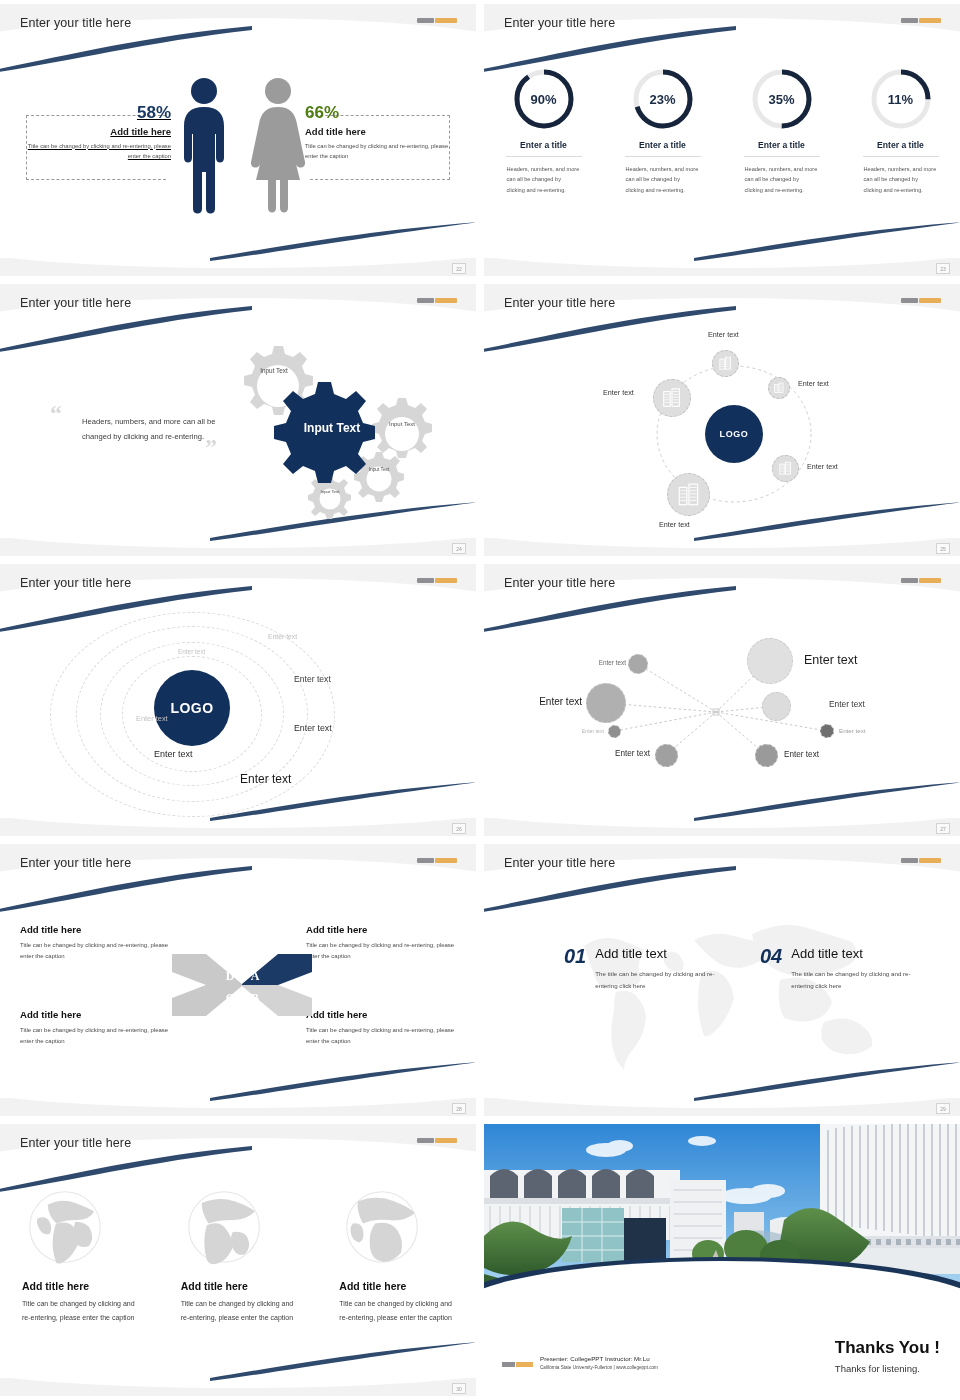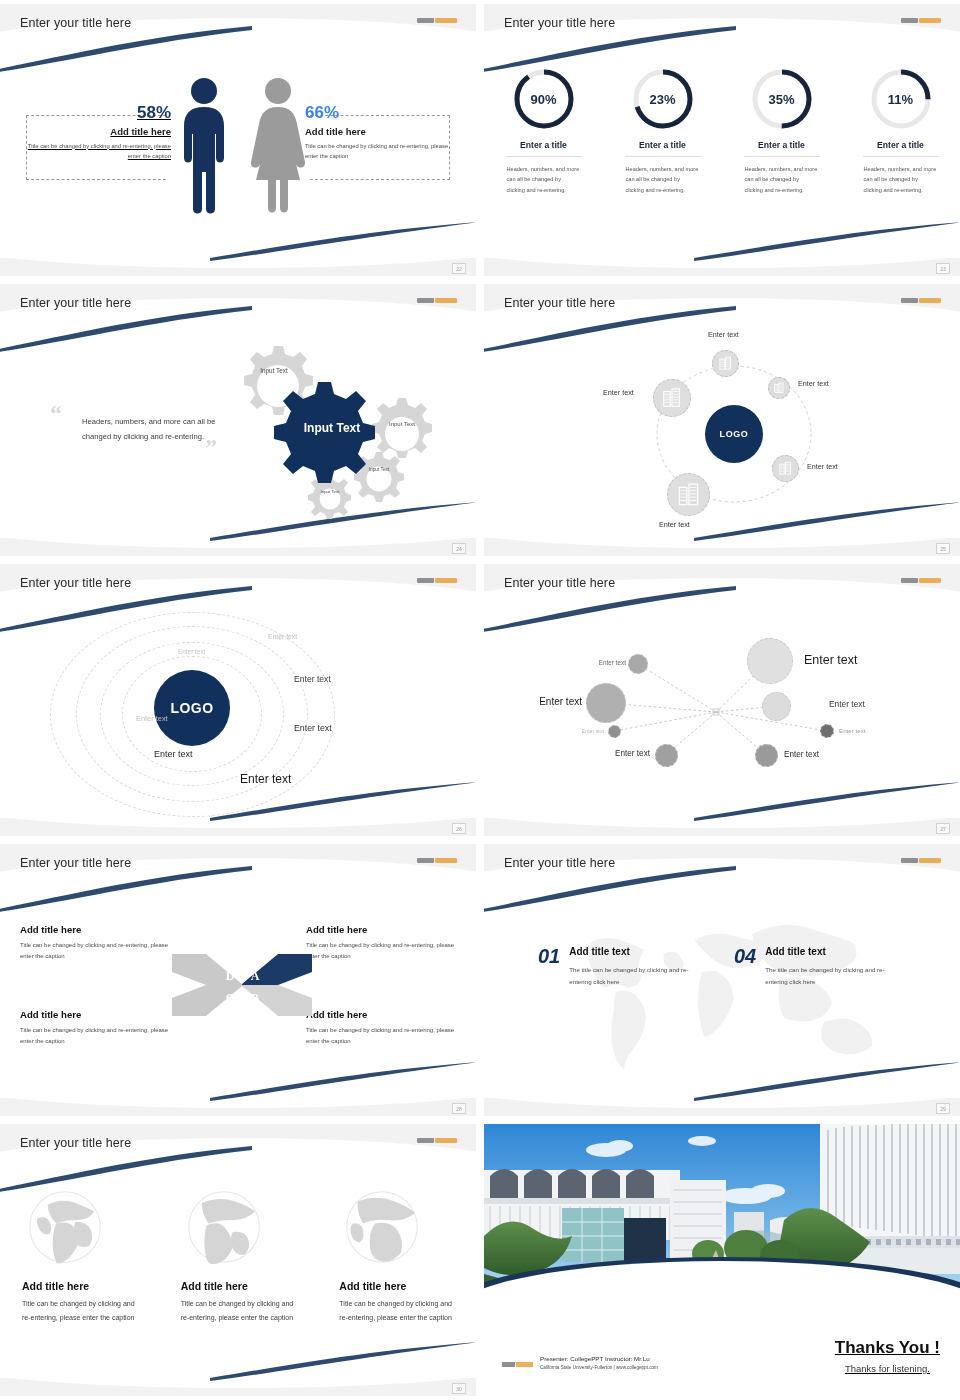--- a/index.html
+++ b/index.html
@@ -91,21 +91,21 @@
     position: absolute; top: 111px; width: 140px; height: 65px;
     border: 1px dashed #9a9a9a;
   }
   .s1-bracket.l { left: 26px; border-right: none; }
   .s1-bracket.r { right: 26px; border-left: none; }
   .s1-col { position: absolute; top: 100px; width: 145px; }
   .s1-col.l { left: 26px; text-align: right; text-decoration: underline; }
   .s1-col.r { right: 26px; text-align: left; }
   .s1-pct { font-size: 17px; font-weight: bold; line-height: 1.1; }
   .s1-pct.m { color: #1b3a63; }
-  .s1-pct.f { color: #3b82f6; }
+  .s1-pct.f { color: #4d7c0f; }
   .s1-sub { font-size: 9.5px; font-weight: bold; color: #1a1a1a; margin-top: 3px; }
   .s1-txt { font-size: 5.8px; color: #4a4a4a; line-height: 1.75; margin-top: 4px; }
   .fig { position: absolute; top: 72px; }
   .fig.male { left: 176px; }
   .fig.female { left: 248px; }
 
   
   .donuts { position:absolute; top:62px; left:0; right:0; display:flex; z-index:6; }
   .donut-cell { flex:1; display:flex; flex-direction:column; align-items:center; }
   .ring { position: relative; width: 66px; height: 66px; }
@@ -158,41 +158,41 @@
 
   
   .x-block { position:absolute; width: 150px; z-index:6; }
   .x-h { font-size: 9.6px; font-weight:bold; color:#111; }
   .x-p { font-size: 6px; color:#4a4a4a; line-height:1.9; margin-top:5px; }
   .x-stage { position:absolute; left: 170px; top: 100px; width: 144px; height: 82px; z-index:6; }
 
   
   .map-bg { position:absolute; left: 60px; top: 60px; width: 360px; height: 180px; opacity:.5; z-index:5; }
   .num-block { position:absolute; top: 102px; z-index:6; display:flex; gap: 9px; }
-  .num { font-size: 20px; font-weight:bold; font-style: italic; color:#12305c; line-height:1; }
-  .num-h { font-size: 10px; font-weight:bold; color:#111; }
+  .num { font-size: 20px; font-weight:bold; font-style: italic; color:#12305c; line-height:1;margin-left:26px; }
+  .num-h { font-size: 13px; font-weight:normal; color:#111; }
   .num-p { font-size: 6.2px; color:#4a4a4a; line-height: 2.0; margin-top:7px; }
 
   
   .globes { position:absolute; top: 60px; left:0; right:0; display:flex; z-index:6; }
   .globe-cell { flex:1; display:flex; flex-direction:column; align-items:flex-start; padding-left: 22px; }
   .g-h { font-size: 10.5px; font-weight:bold; color:#111; margin-top:10px; }
   .g-p { font-size: 7px; color:#3d3d3d; line-height:1.95; margin-top:5px; width: 118px; }
 
   
   .photo { position:absolute; left:0; top:0; width:100%; height: 185px; overflow:hidden; }
   .photo-curve {
     position:absolute; left:-6%; right:-6%; bottom:-48px; height: 96px;
     background:#ffffff; border-radius: 50%/ 50px 50px 0 0;
   }
   .photo-curve-navy {
     position:absolute; left:-6%; right:-6%; bottom:-40px; height: 92px;
     background:#1b3558; border-radius: 50%/ 46px 46px 0 0;
   }
-  .thanks { position:absolute; right: 20px; bottom: 22px; text-align:center; z-index:8;text-decoration:underline; }
+  .thanks { position:absolute; right: 20px; bottom: 22px; text-align:left; z-index:8; }
   .thanks-h { font-size: 17px; font-weight:bold; color:#111; }
   .thanks-p { font-size: 9.5px; color:#333; margin-top: 5px; }
   .pres { position:absolute; left: 56px; bottom: 26px; z-index:8; }
   .pres-1 { font-size: 6.2px; color:#2a2a2a; }
   .pres-2 { font-size: 4.6px; color:#4a4a4a; margin-top: 3px; }
   .pres-logo { position:absolute; left: 18px; bottom: 28px; width: 32px; height:6px; display:flex; gap:1px; z-index:8;}
   .pres-logo i { height:5px; display:block; }
 </style>
 </head>
 <body>

